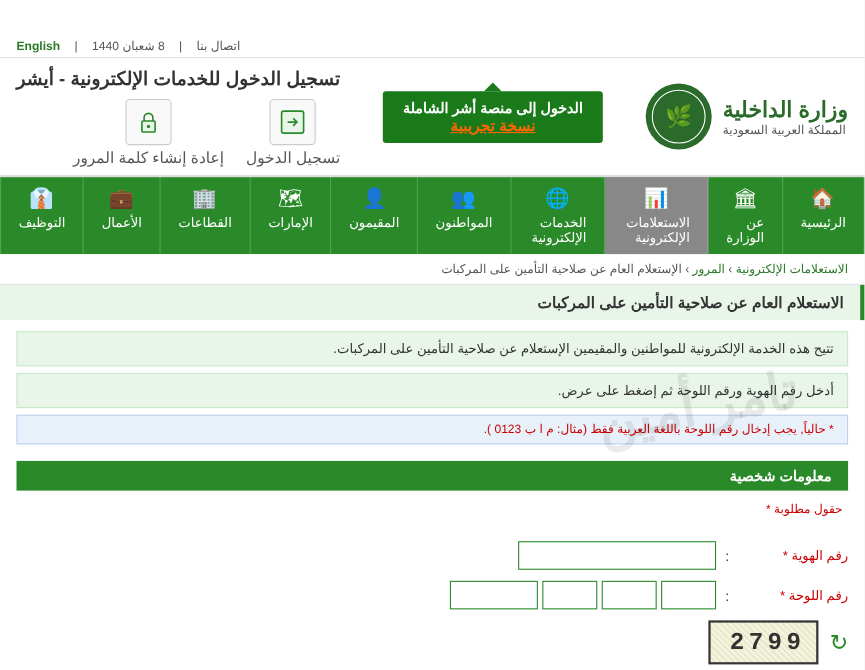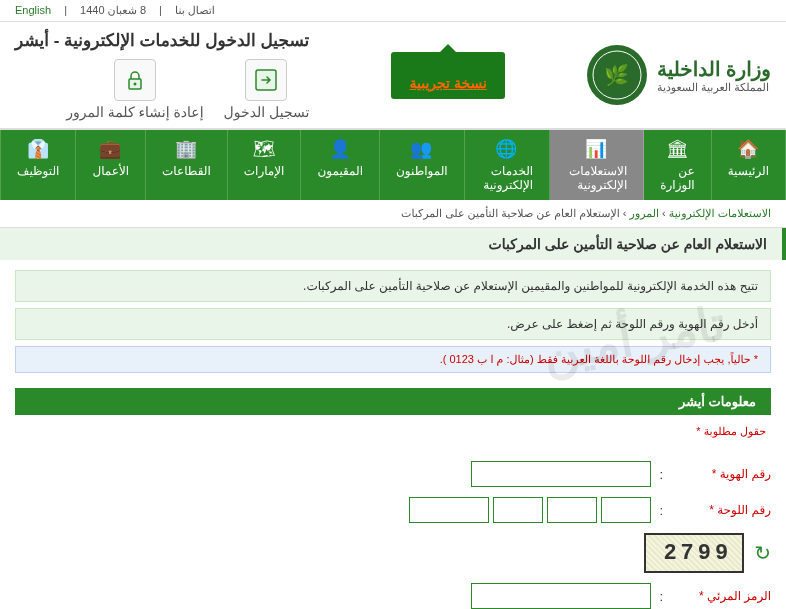--- a/index.html
+++ b/index.html
@@ -240,21 +240,21 @@
       cursor: pointer;
       border-radius: 2px;
       font-family: Arial, Tahoma, sans-serif;
     }
   </style>
 </head>
 <body>
 
 <div class="top-bar">
   <div class="top-bar-left">
-    <span style="color:#2a7a2a;font-weight:normal;cursor:pointer;direction:ltr;display:inline-block;">English</span>
+    <span style="color:#2a7a2a;font-weight:bold;cursor:pointer;direction:ltr;display:inline-block;margin-top:32px;">English</span>
     <span> | </span>
     <span style="cursor:pointer;">اتصال بنا</span>
     <span> | </span>
     <span>8 شعبان 1440</span>
   </div>
 </div>
 
 <div class="header-wrapper">
   <div class="header">
 
@@ -267,20 +267,21 @@
         <svg width="50" height="50" viewBox="0 0 50 50" fill="none">
           <circle cx="25" cy="25" r="24" fill="#2a6a2a" stroke="#fff" stroke-width="1"></circle>
           <text x="25" y="32" text-anchor="middle" fill="#fff" font-size="20">🌿</text>
         </svg>
       </div>
     </div>
 
     <div style="text-align:center; margin: 0 auto;">
       <div style="background:#1a7a1a; color:#fff; padding:8px 18px; font-size:13px; font-weight:bold; border-radius:3px; position:relative; display:inline-block;">
         <div style="position:absolute;top:-8px;left:50%;transform:translateX(-50%);width:0;height:0;border-left:8px solid transparent;border-right:8px solid transparent;border-bottom:8px solid #1a7a1a;"></div>
+        <span>الدخول إلى منصة أشر الشاملة</span>
         <br>
         <span style="color:#ff6600;font-size:14px;text-decoration:underline;">نسخة تجريبية</span>
       </div>
     </div>
 
     <div class="header-left">
       <div class="title">تسجيل الدخول للخدمات الإلكترونية - أيشر</div>
       <div class="header-icons">
         <div class="header-icon-item">
           <div class="icon-box">
@@ -361,21 +362,21 @@
   <div class="page-title">الاستعلام العام عن صلاحية التأمين على المركبات</div>
 
   <div class="content-area">
 
     <div class="watermark">تامر أمين</div>
 
     <div class="info-text">تتيح هذه الخدمة الإلكترونية للمواطنين والمقيمين الإستعلام عن صلاحية التأمين على المركبات.</div>
     <div class="info-text">أدخل رقم الهوية ورقم اللوحة ثم إضغط على عرض.</div>
     <div class="warning-text">* حالياً, يجب إدخال رقم اللوحة باللغة العربية فقط (مثال: م ا ب 0123 ).</div>
 
-    <div class="section-title">معلومات أيشر</div>
+    <div class="section-title">معلومات شخصية</div>
 
     <div class="required-note">حقول مطلوبة *</div>
 
     <div class="form-row">
       <label class="form-label">رقم الهوية *</label>
       <span class="colon">:</span>
       <input type="text" class="form-input input-id" style="">
     </div>
 
     <div class="form-row">

